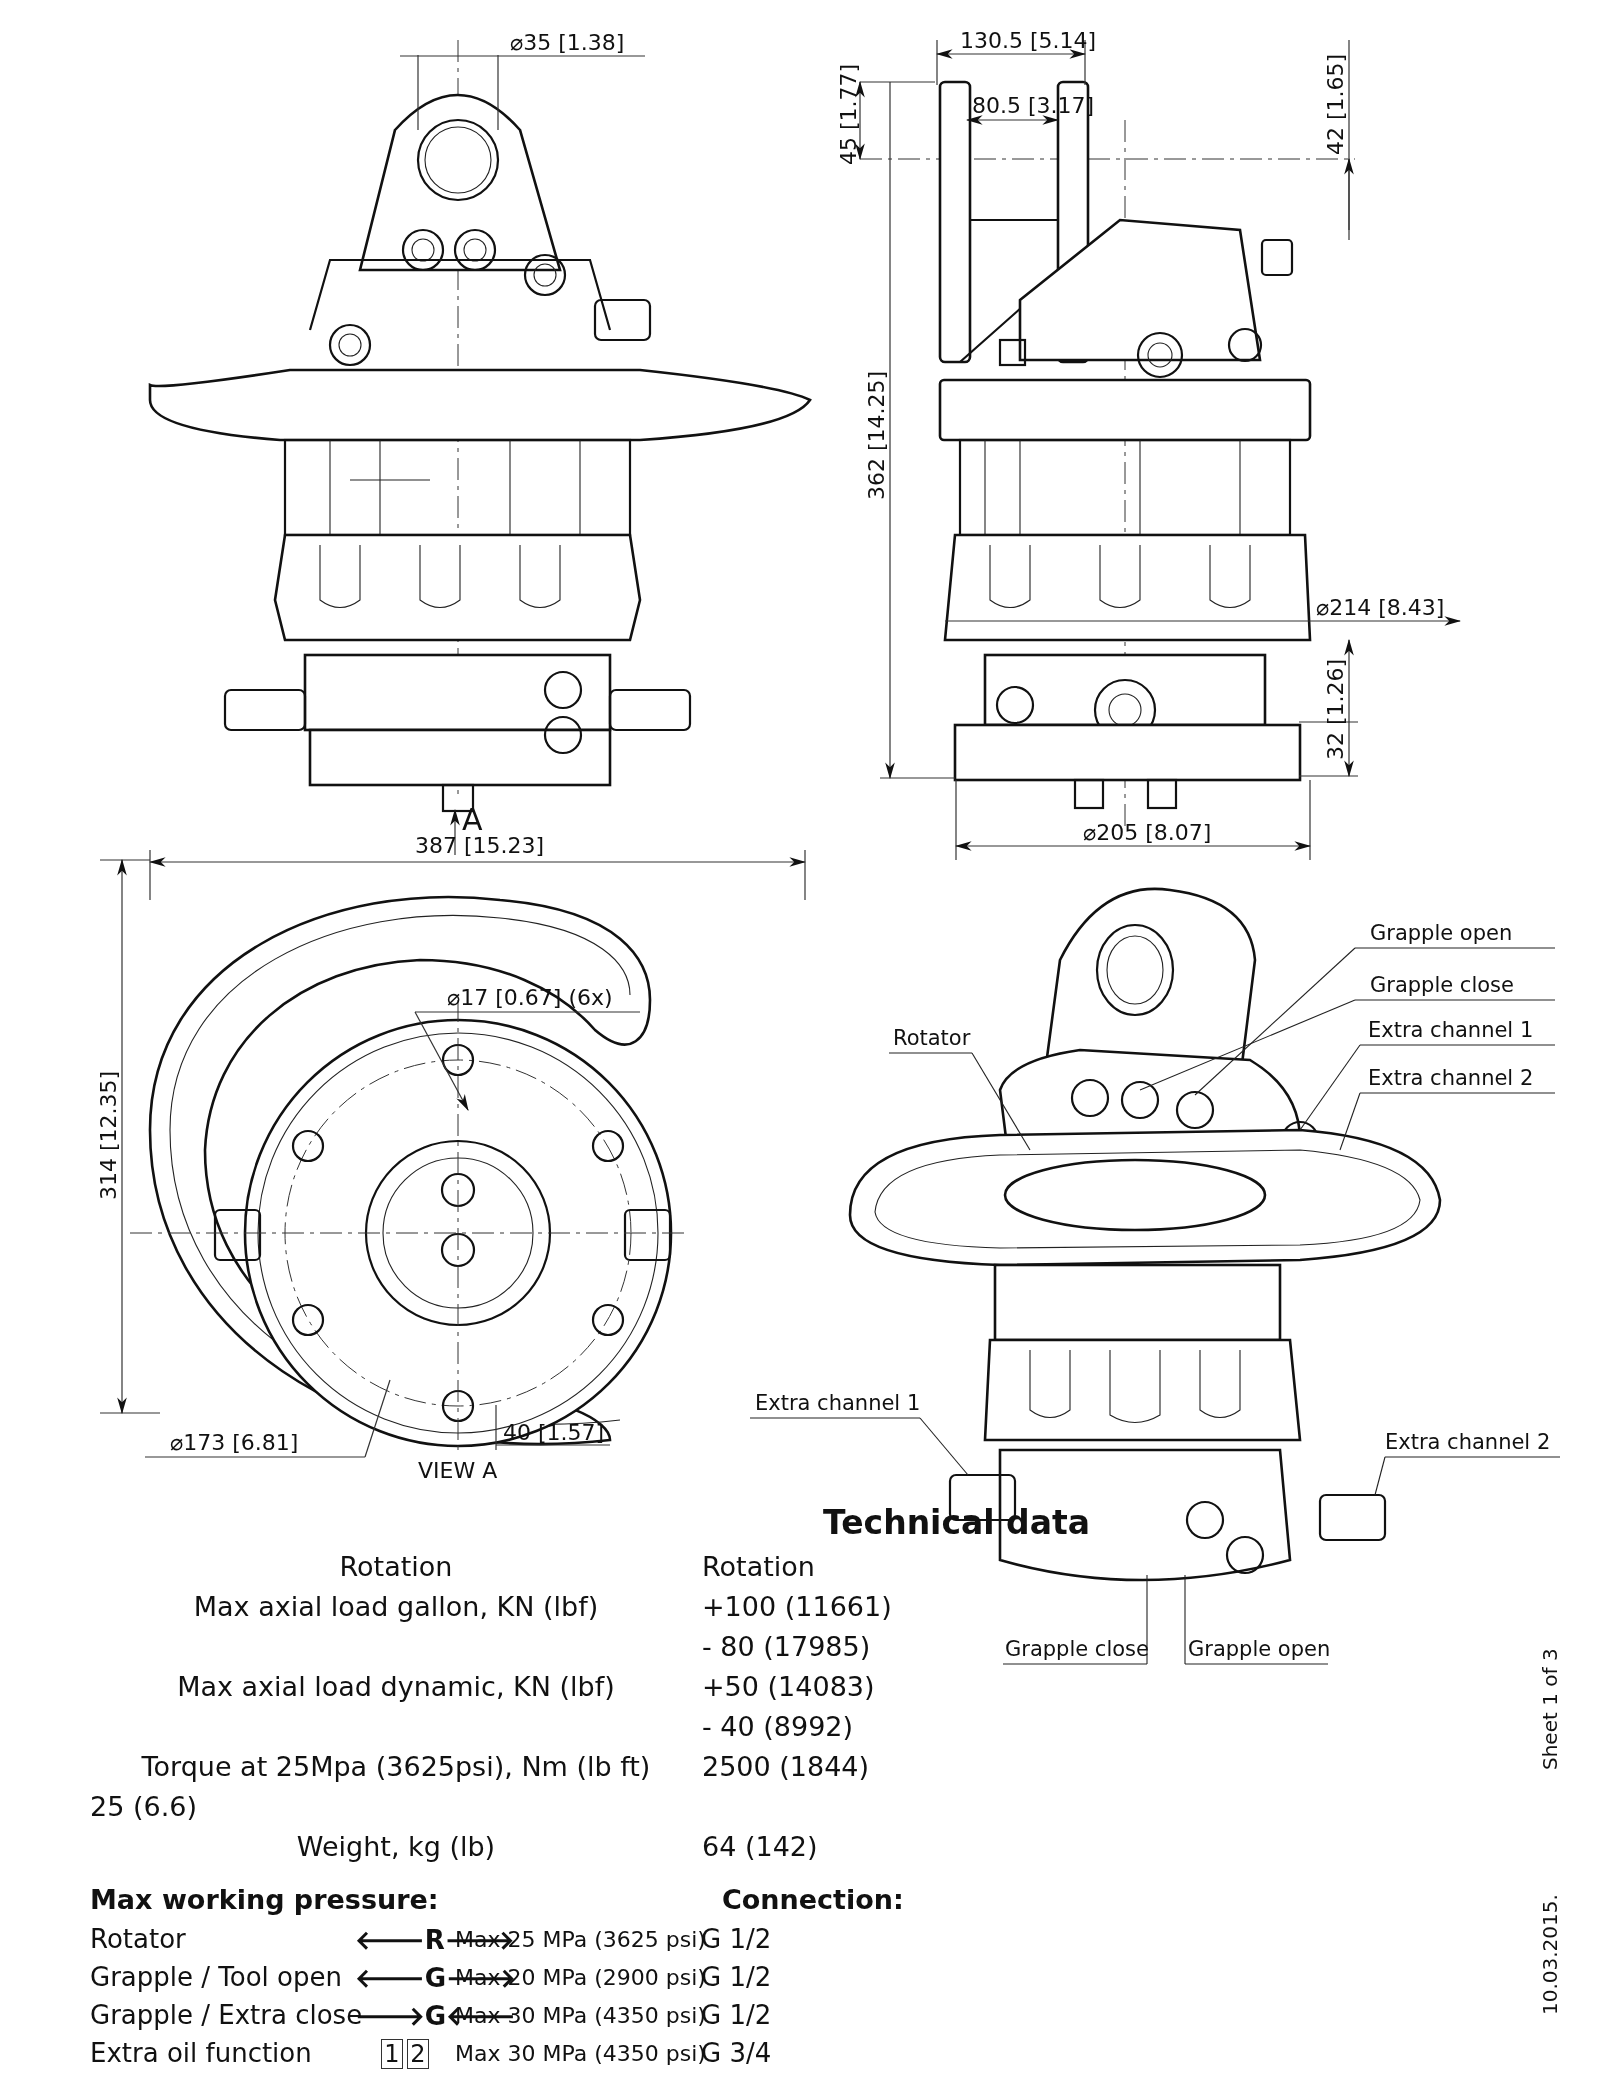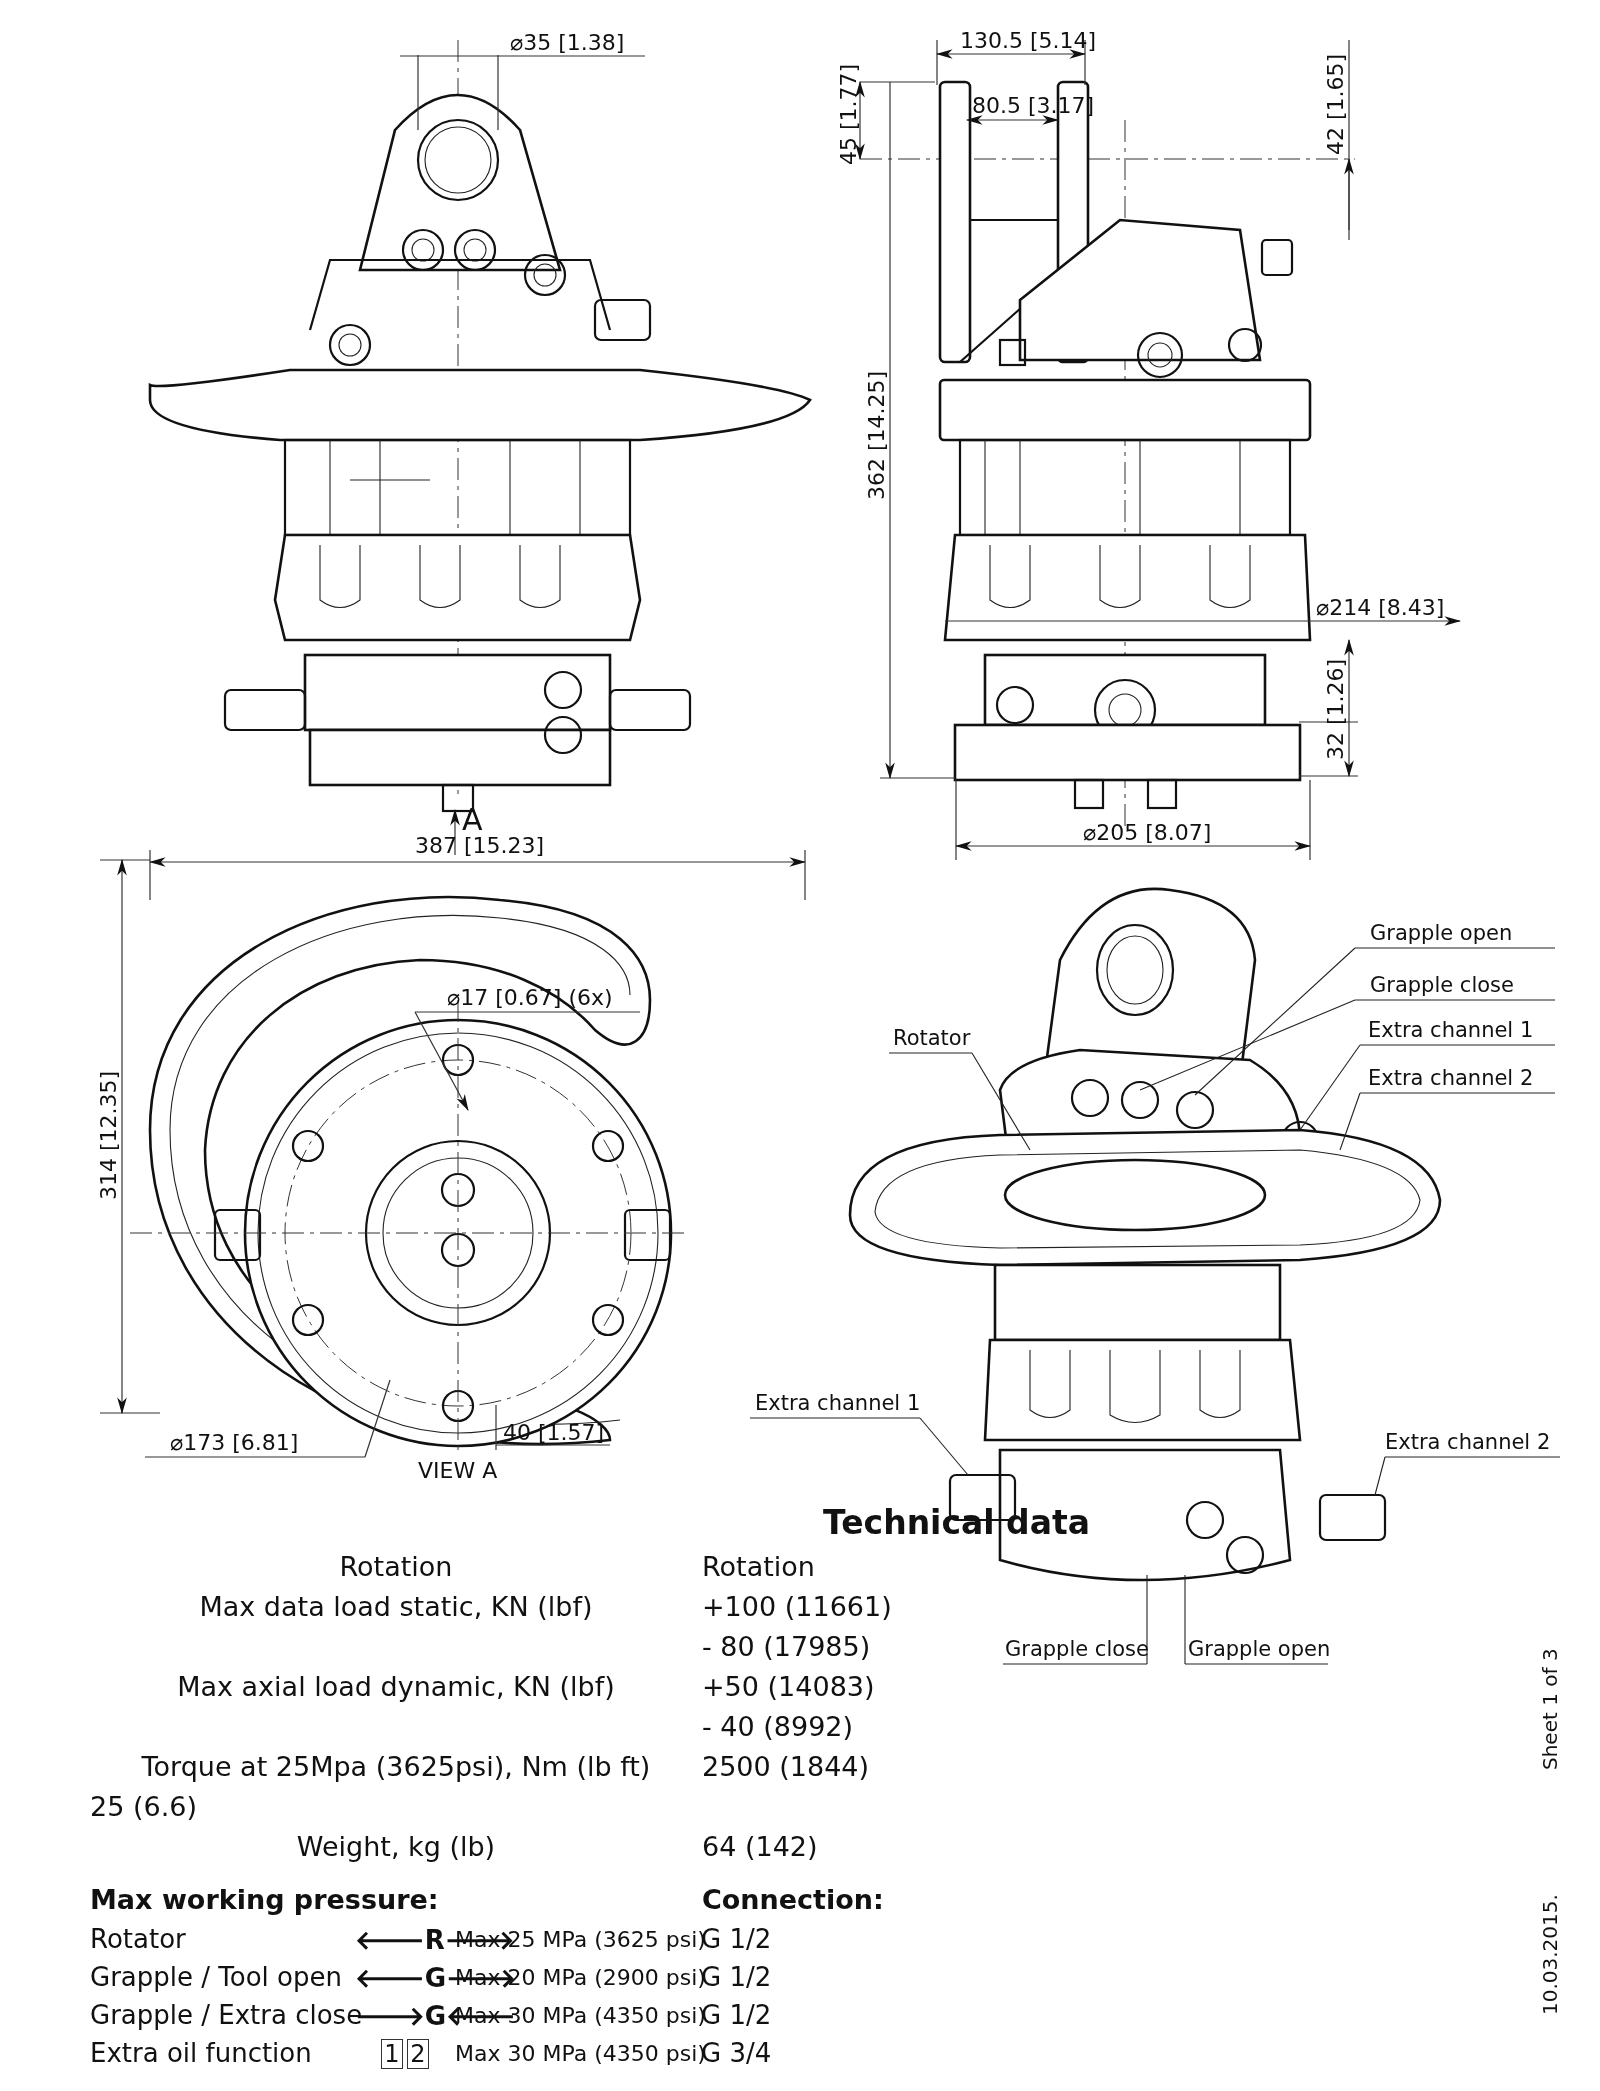--- a/index.html
+++ b/index.html
@@ -13,21 +13,21 @@
     .center { stroke: #333; fill: none; stroke-width: 1; stroke-dasharray: 22 6 4 6; }
     .dimtxt { font-family: "DejaVu Sans", sans-serif; font-size: 22px; fill: #111; }
     .lbltxt { font-family: "DejaVu Sans", sans-serif; font-size: 21px; fill: #111; }
 
     .tech { position: absolute; left: 90px; top: 1500px; width: 1000px; }
     .tech h2 { margin: 0; font-size: 33px; font-weight: bold; line-height: 46px; text-align: right; }
     .trow { display: flex; height: 40px; align-items: center; font-size: 27px; text-align: center; }
     .tlabel { width: 612px; }
     .tval { }
     .ptitle { display: flex; margin-top: 12px; height: 42px; align-items: center;
-              font-size: 27px; font-weight: bold; }
+              font-size: 27px; font-weight: bold; gap: 20px; }
     .prow { display: flex; height: 38px; align-items: center; font-size: 26px; }
     .plabel { width: 265px; white-space: nowrap; }
     .psym { width: 100px; text-align: center; font-weight: bold; font-size: 26px; white-space: nowrap; }
     .pmax { width: 246px; font-size: 22px; white-space: nowrap; }
     .pconn { }
     .boxnum { display: inline-block; border: 1.5px solid #333; width: 20px; height: 28px;
               line-height: 28px; font-weight: normal; font-size: 24px; margin: 0 2px; text-align: center; }
     .vert { position: absolute; transform: rotate(-90deg); transform-origin: left top;
             font-size: 20px; white-space: nowrap; }
   </style>
@@ -255,21 +255,21 @@
   </g>
 </svg>
 
 <div class="tech">
   <h2>Technical data</h2>
   <div class="trow">
       <span class="tlabel">Rotation</span>
       <span class="tval">Rotation</span>
     </div>
   <div class="trow">
-      <span class="tlabel">Max data load static, KN (lbf)</span>
+      <span class="tlabel">Max axial load gallon, KN (lbf)</span>
       <span class="tval">+100 (11661)</span>
     </div>
   <div class="trow">
       <span class="tlabel"></span>
       <span class="tval">- 80 (17985)</span>
     </div>
   <div class="trow">
       <span class="tlabel">Max axial load dynamic, KN (lbf)</span>
       <span class="tval">+50 (14083)</span>
     </div>

